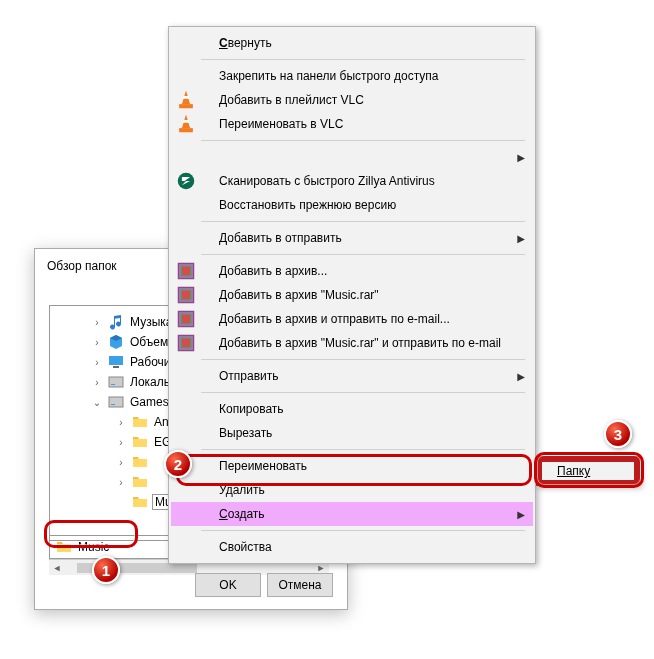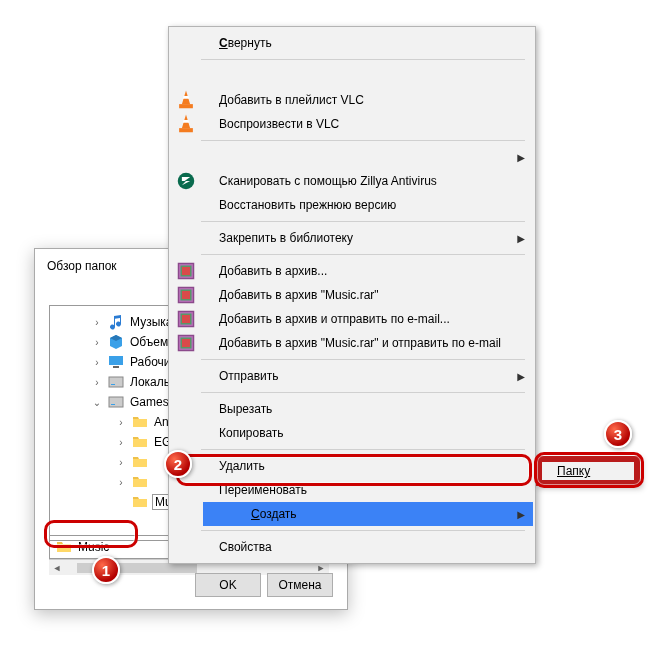--- a/index.html
+++ b/index.html
@@ -113,21 +113,21 @@
     box-shadow: 2px 2px 6px rgba(0,0,0,.3);
     padding: 4px 2px;
   }
   .mi {
     display: flex; align-items: center;
     height: 24px;
     padding: 0 26px 0 4px;
     position: relative;
     gap: 22px;
   }
-  .mi.highlight { background: #3b82f6; margin-left: 32px; }
+  .mi.highlight { background: #f0abfc; }
   .mi .mi-icon {
     width: 22px; height: 22px;
     display: flex; align-items: center; justify-content: center;
     font-size: 14px;
   }
   .mi .mi-label { flex: 1; }
   .mi .mi-arrow {
     position: absolute; right: 8px;
     font-size: 10px; color: #333;
   }
@@ -314,63 +314,64 @@
 </div>
 
 <div class="ctx">
     <div class="mi bold">
       <span class="mi-icon"></span>
       <span class="mi-label"><u>С</u>вернуть</span>
     </div>
     <div class="sep"></div>
     <div class="mi">
       <span class="mi-icon"></span>
+      <span class="mi-label">Закрепить на панели быстрого доступа</span>
     </div>
     <div class="mi">
       <span class="mi-icon">
         <svg viewBox="0 0 16 16">
           <path fill="#f47c20" d="M8 1l3 10H5z"></path>
           <path fill="#fff" d="M6.2 5h3.6l.6 2H5.6z"></path>
           <rect x="3" y="11" width="10" height="3" fill="#f47c20"></rect>
         </svg>
       </span>
       <span class="mi-label">Добавить в плейлист VLC</span>
     </div>
     <div class="mi">
       <span class="mi-icon">
         <svg viewBox="0 0 16 16">
           <path fill="#f47c20" d="M8 1l3 10H5z"></path>
           <path fill="#fff" d="M6.2 5h3.6l.6 2H5.6z"></path>
           <rect x="3" y="11" width="10" height="3" fill="#f47c20"></rect>
         </svg>
       </span>
-      <span class="mi-label">Воспроизвести в VLC</span>
+      <span class="mi-label">Переименовать в VLC</span>
     </div>
     <div class="sep"></div>
     <div class="mi">
       <span class="mi-icon"></span>
       <span class="mi-arrow">▶</span>
     </div>
     <div class="mi">
       <span class="mi-icon">
         <svg viewBox="0 0 16 16">
           <circle cx="8" cy="8" r="6" fill="#0a6b4e"></circle>
           <path fill="#fff" d="M5 5h6l-4 3h4l-6 3 3-3H5z"></path>
         </svg>
       </span>
-      <span class="mi-label">Сканировать с помощью Zillya Antivirus</span>
+      <span class="mi-label">Сканировать с быстрого Zillya Antivirus</span>
     </div>
     <div class="mi">
       <span class="mi-icon"></span>
       <span class="mi-label">Восстановить прежнюю версию</span>
     </div>
     <div class="sep"></div>
     <div class="mi">
       <span class="mi-icon"></span>
-      <span class="mi-label">Закрепить в библиотеку</span>
+      <span class="mi-label">Добавить в отправить</span>
       <span class="mi-arrow">▶</span>
     </div>
     <div class="sep"></div>
     <div class="mi">
       <span class="mi-icon">
         <svg viewBox="0 0 16 16">
           <rect x="2" y="2" width="12" height="12" fill="#8b4a8b"></rect>
           <rect x="3" y="3" width="10" height="10" fill="#b96fb9"></rect>
           <rect x="4" y="4" width="8" height="8" fill="#4aa06a"></rect>
           <rect x="5" y="5" width="6" height="6" fill="#d94a4a"></rect>
@@ -413,34 +414,34 @@
     </div>
     <div class="sep"></div>
     <div class="mi">
       <span class="mi-icon"></span>
       <span class="mi-label">Отправить</span>
       <span class="mi-arrow">▶</span>
     </div>
     <div class="sep"></div>
     <div class="mi">
       <span class="mi-icon"></span>
+      <span class="mi-label">Копировать</span>
+    </div>
+    <div class="mi">
+      <span class="mi-icon"></span>
       <span class="mi-label">Вырезать</span>
     </div>
-    <div class="mi">
-      <span class="mi-icon"></span>
-      <span class="mi-label">Копировать</span>
-    </div>
-    <div class="sep"></div>
+    <div class="sep"></div>
+    <div class="mi">
+      <span class="mi-icon"></span>
+      <span class="mi-label">Переименовать</span>
+    </div>
     <div class="mi">
       <span class="mi-icon"></span>
       <span class="mi-label">Удалить</span>
-    </div>
-    <div class="mi">
-      <span class="mi-icon"></span>
-      <span class="mi-label">Переименовать</span>
     </div>
     <div class="mi highlight">
       <span class="mi-icon"></span>
       <span class="mi-label"><u>С</u>оздать</span>
       <span class="mi-arrow">▶</span>
     </div>
     <div class="sep"></div>
     <div class="mi">
       <span class="mi-icon"></span>
       <span class="mi-label">Свойства</span>

